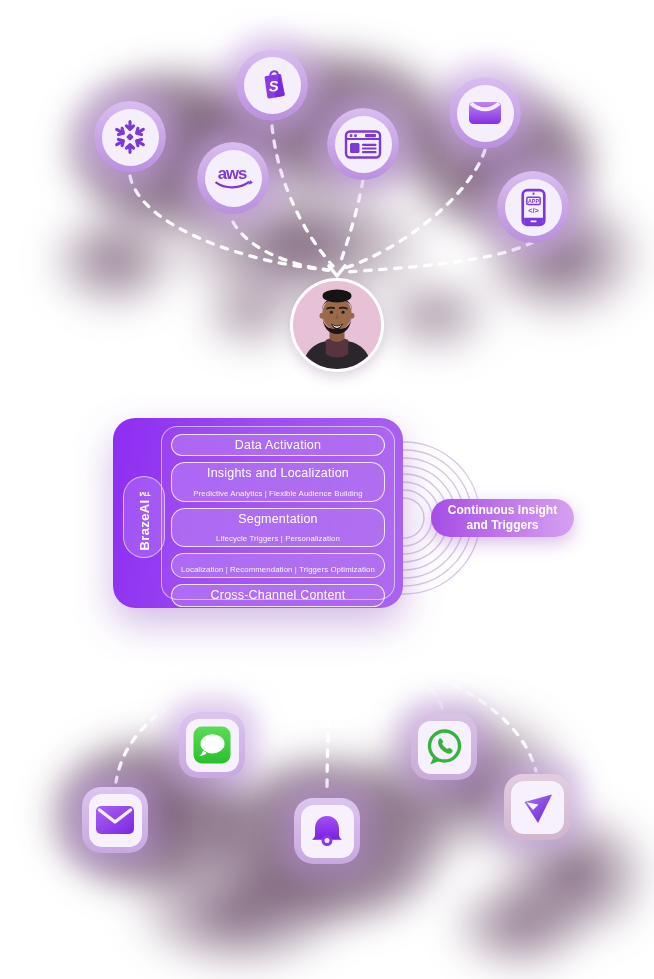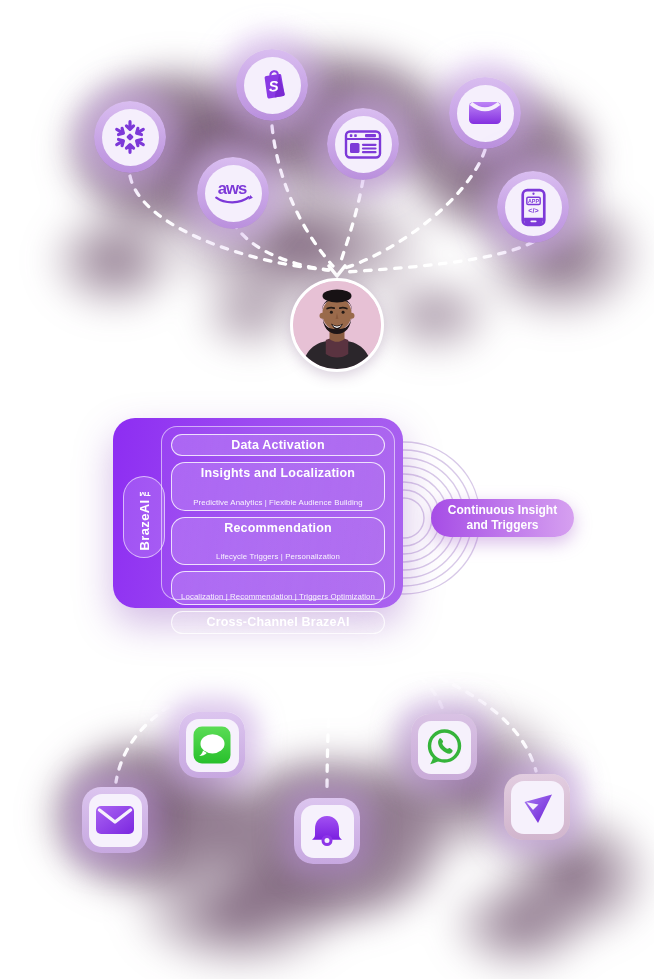--- a/index.html
+++ b/index.html
@@ -47,22 +47,22 @@
     display:flex;align-items:center;justify-content:center;}
   .brazeai-pill span{writing-mode:vertical-rl;transform:rotate(180deg);
     color:#fff;font-weight:bold;font-size:13px;letter-spacing:.4px;}
   .inner-panel{position:absolute;left:48px;top:8px;width:234px;height:174px;border-radius:16px;
     border:1.5px solid rgba(255,255,255,.55);box-sizing:border-box;background:rgba(255,255,255,.06);
     display:flex;flex-direction:column;gap:6px;padding:7px 9px;}
   .layer-row{border:1.2px solid rgba(255,255,255,.8);border-radius:14px;
     background:linear-gradient(100deg,rgba(255,255,255,.18),rgba(255,255,255,.05));
     color:#fff;text-align:center;display:flex;flex-direction:column;justify-content:center;
     padding:3px 2px;flex:1 1 auto;}
-  .layer-title{font-weight:bold;font-size:12.5px;letter-spacing:.2px;line-height:1.15;}
-  .layer-sub{font-size:7.8px;color:rgba(255,255,255,.93);margin-top:17px;letter-spacing:.1px;}
+  .layer-title{font-weight:normal;font-size:12.5px;letter-spacing:.2px;line-height:1.15;}
+  .layer-sub{font-size:7.8px;color:rgba(255,255,255,.93);margin-top:8px;letter-spacing:.1px;}
   .feedback-pill{position:absolute;left:396px;top:499px;width:143px;height:38px;border-radius:19px;z-index:5;
     background:linear-gradient(90deg,#a64de6,#d6a0f0);
     box-shadow:0 6px 18px rgba(160,90,200,.4);
     color:#fff;font-weight:bold;font-size:12px;line-height:1.25;
     display:flex;flex-direction:column;align-items:center;justify-content:center;text-align:center;margin-left:35px;}
   .tile{position:absolute;width:66px;height:66px;border-radius:19px;z-index:3;
     background:linear-gradient(180deg,#dcc5ef,#c7a8e0);
     box-shadow:0 0 24px 14px rgba(190,150,220,.5);
     display:flex;align-items:center;justify-content:center;}
   .tile-inner{width:53px;height:53px;border-radius:13px;background:#f6f1fc;
@@ -141,21 +141,21 @@
     <div class="src-inner">
       <svg width="40" height="42" viewBox="0 0 38 40">
         <path d="M17.5 11.3 C17 6.5 24 5 24.6 9.9" stroke="#8a3ae4" stroke-width="2" fill="none" stroke-linecap="round"></path>
         <path d="M13.5 11.5 L26 9.5 C27 9.4 27.6 9.9 27.8 10.8 L31 28.5 C31.2 29.5 30.7 30.3 29.7 30.5 L16.5 32.8 C15.5 33 14.7 32.4 14.5 31.4 L12 13.3 C11.9 12.4 12.5 11.6 13.5 11.5 Z" fill="#8a3ae4"></path>
         <path d="M25.8 9.6 L31 28.5 C31.2 29.5 30.7 30.3 29.7 30.5 L21.5 31.95 Z" fill="#7a2ad2"></path>
         <text x="20.5" y="26" font-size="14" font-weight="bold" font-style="italic" fill="#ffffff" text-anchor="middle" transform="rotate(-6 20 22)">S</text>
       </svg>
     </div>
   </div>
 
-  <div class="src-circle" style="left:197px;top:157px;">
+  <div class="src-circle" style="left:197px;top:142px;">
     <div class="src-inner">
       <svg width="46" height="30" viewBox="0 0 44 28">
         <text x="21" y="15" text-anchor="middle" font-size="16" font-weight="bold" fill="#7d39d8" letter-spacing="-1">aws</text>
         <path d="M6 18.5 C14 24.5 29 24.5 37 18" stroke="#7d39d8" stroke-width="2.2" fill="none" stroke-linecap="round"></path>
         <path d="M38.5 15.8 L41 18.6 L36.8 20.4 Z" fill="#7d39d8"></path>
       </svg>
     </div>
   </div>
 
   <div class="src-circle" style="left:327px;top:108px;">
@@ -231,28 +231,28 @@
     </div>
     <div class="inner-panel">
       <div class="layer-row">
         <div class="layer-title">Data Activation</div>
       </div>
       <div class="layer-row">
         <div class="layer-title">Insights and Localization</div>
         <div class="layer-sub">Predictive Analytics | Flexible Audience Building</div>
       </div>
       <div class="layer-row">
-        <div class="layer-title">Recommendation</div>
+        <div class="layer-title">Segmentation</div>
         <div class="layer-sub">Lifecycle Triggers | Personalization</div>
       </div>
       <div class="layer-row">
         <div class="layer-sub">Localization | Recommendation | Triggers Optimization</div>
       </div>
       <div class="layer-row">
-        <div class="layer-title">Cross-Channel BrazeAI</div>
+        <div class="layer-title">Cross-Channel Content</div>
       </div>
     </div>
   </div>
 
   <div class="feedback-pill">
     <span>Continuous Insight</span>
     <span>and Triggers</span>
   </div>
 
   <div class="tile" style="left:179px;top:712px;">

